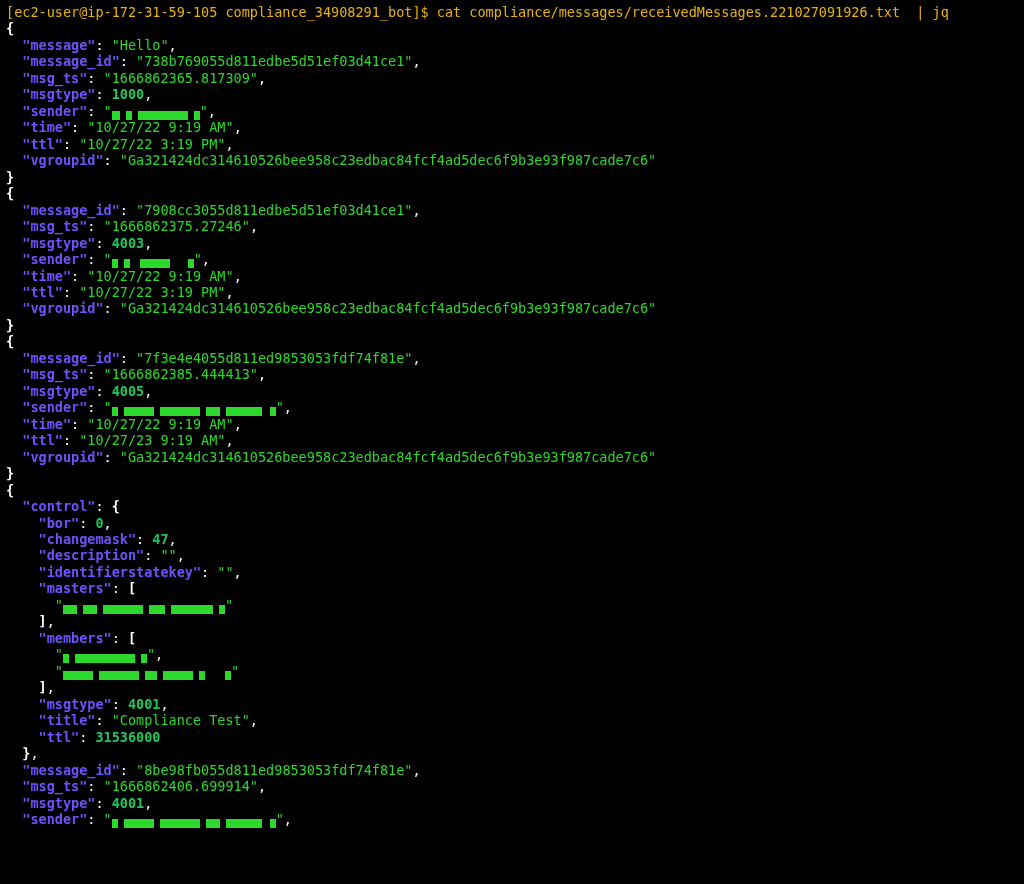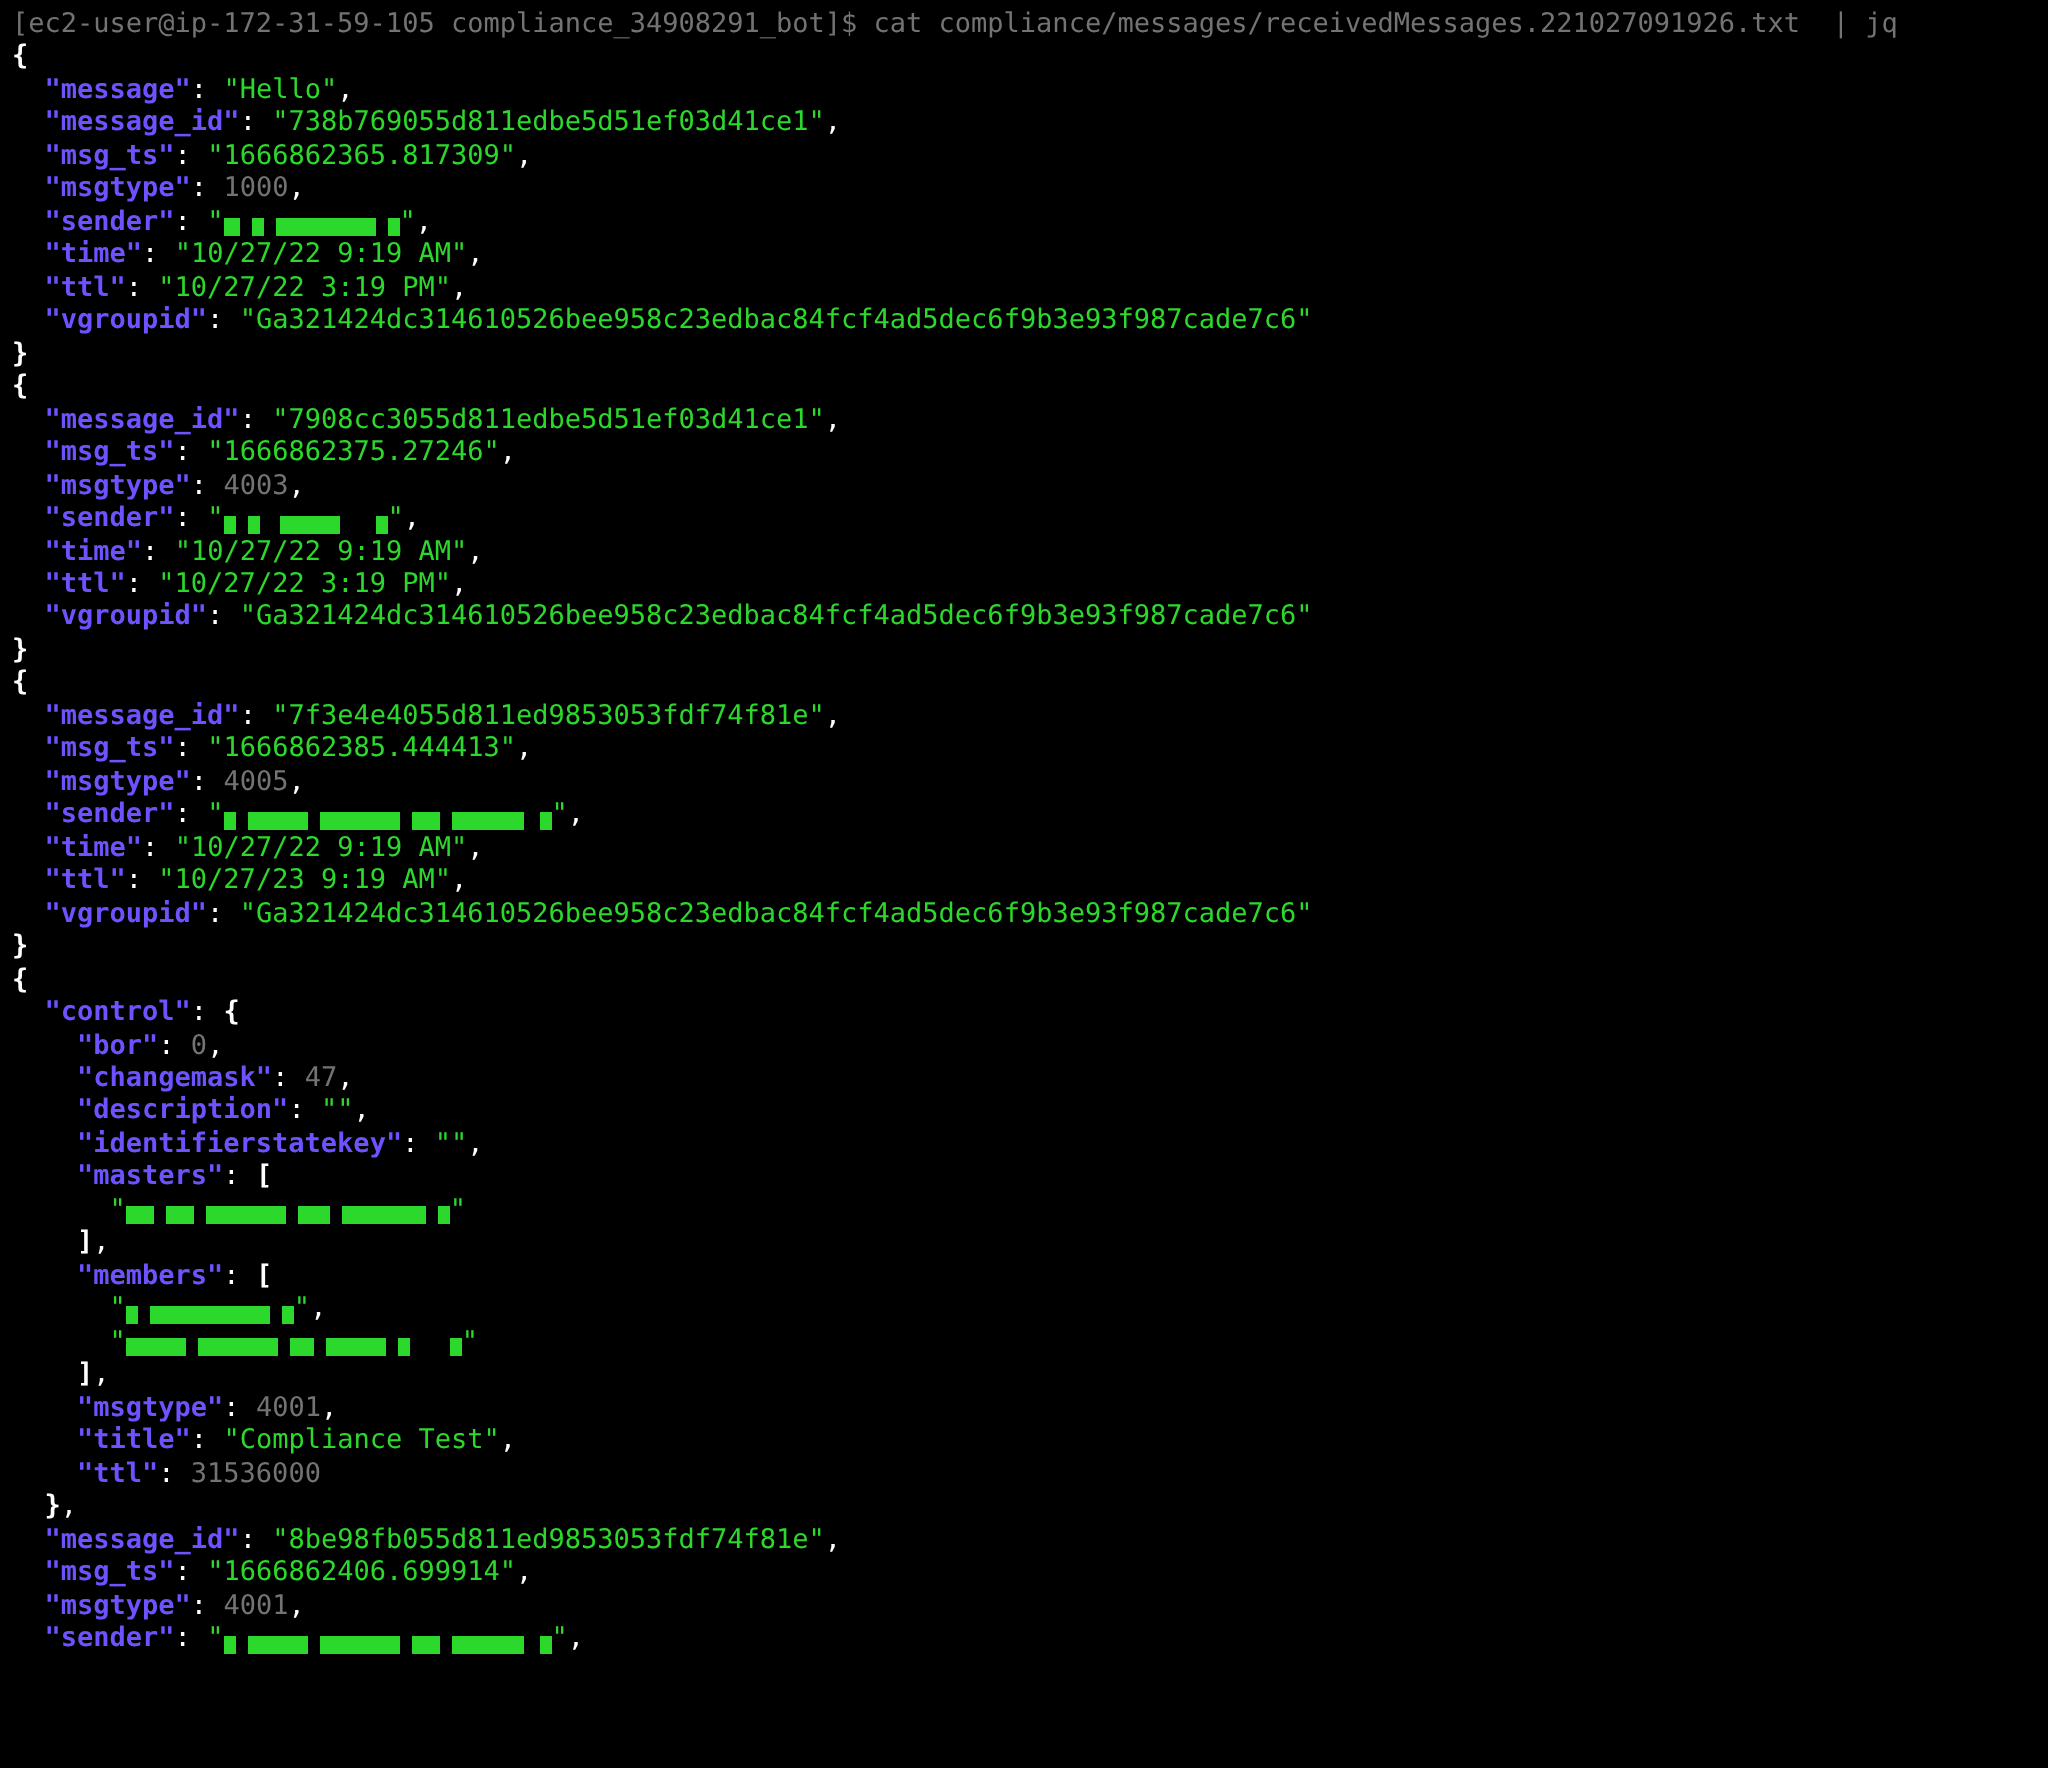--- a/index.html
+++ b/index.html
@@ -11,27 +11,27 @@
     font-size: 13.5px;
     line-height: 1.22;
     width: 1024px;
     height: 884px;
     overflow: hidden;
   }
   .terminal {
     padding: 4px 6px;
     white-space: pre;
   }
-  .prompt   { color: #737373; }
+  .prompt   { color: #eab308; }
   .brace    { color: #ffffff; font-weight: bold; }
   .bracket  { color: #ffffff; font-weight: bold; }
   .comma    { color: #ffffff; }
   .key      { color: #6d53ff; font-weight: bold; }
   .string   { color: #2dd82d; }
-  .number   { color: #737373; font-weight: normal; }
+  .number   { color: #22c55e; font-weight: bold; }
   .redact {
     display: inline-block;
     vertical-align: middle;
     height: 9px;
     margin-top: -2px;
   }
   .rseg {
     display: inline-block;
     height: 9px;
     background: #2dd82d;

